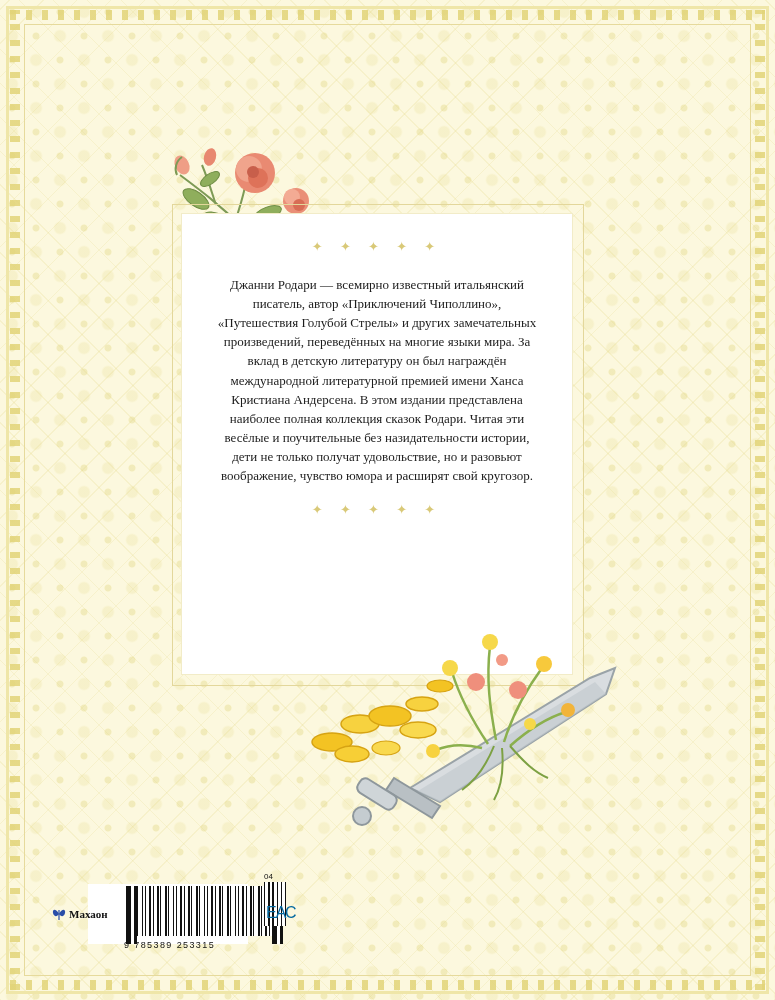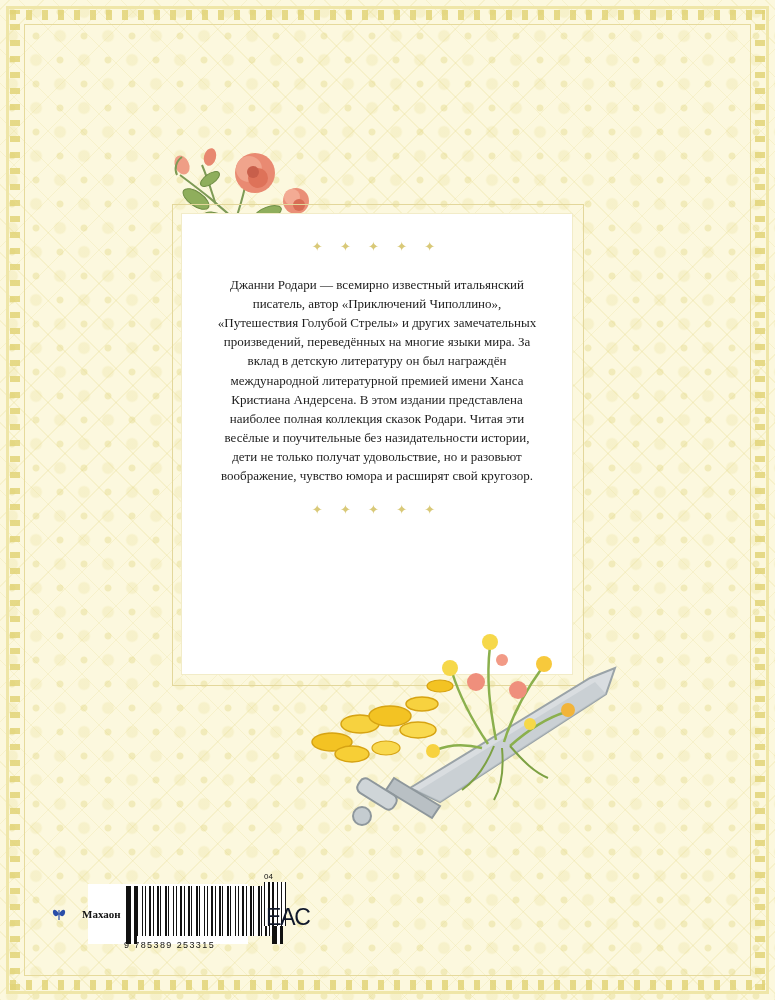--- a/index.html
+++ b/index.html
@@ -194,42 +194,42 @@
     height: 44px;
     background-image: repeating-linear-gradient(90deg, #111 0 1.4px, #fff 1.4px 4.2px);
   }
 
   .publisher {
     position: absolute;
     left: 0;
     top: 22px;
     display: flex;
     align-items: center;
-    gap: 16px;
+    gap: 3px;
   }
   .publisher-mark {
     width: 14px;
     height: 16px;
     position: relative;
   }
   .publisher-name {
     font-family: "Liberation Serif", serif;
     font-size: 11px;
     color: #111;
     font-weight: bold;
   }
 
   .eac {
     position: absolute;
     left: 214px;
     top: 20px;
     font-family: "Liberation Sans", sans-serif;
-    font-size: 23px;
+    font-size: 16px;
     letter-spacing: -1px;
-    color: #0f172a;
+    color: #0369a1;
   }
 </style>
 </head>
 <body>
 
 <div class="cover">
 
   <div class="pattern"></div>
   <div class="pattern2"></div>
 

